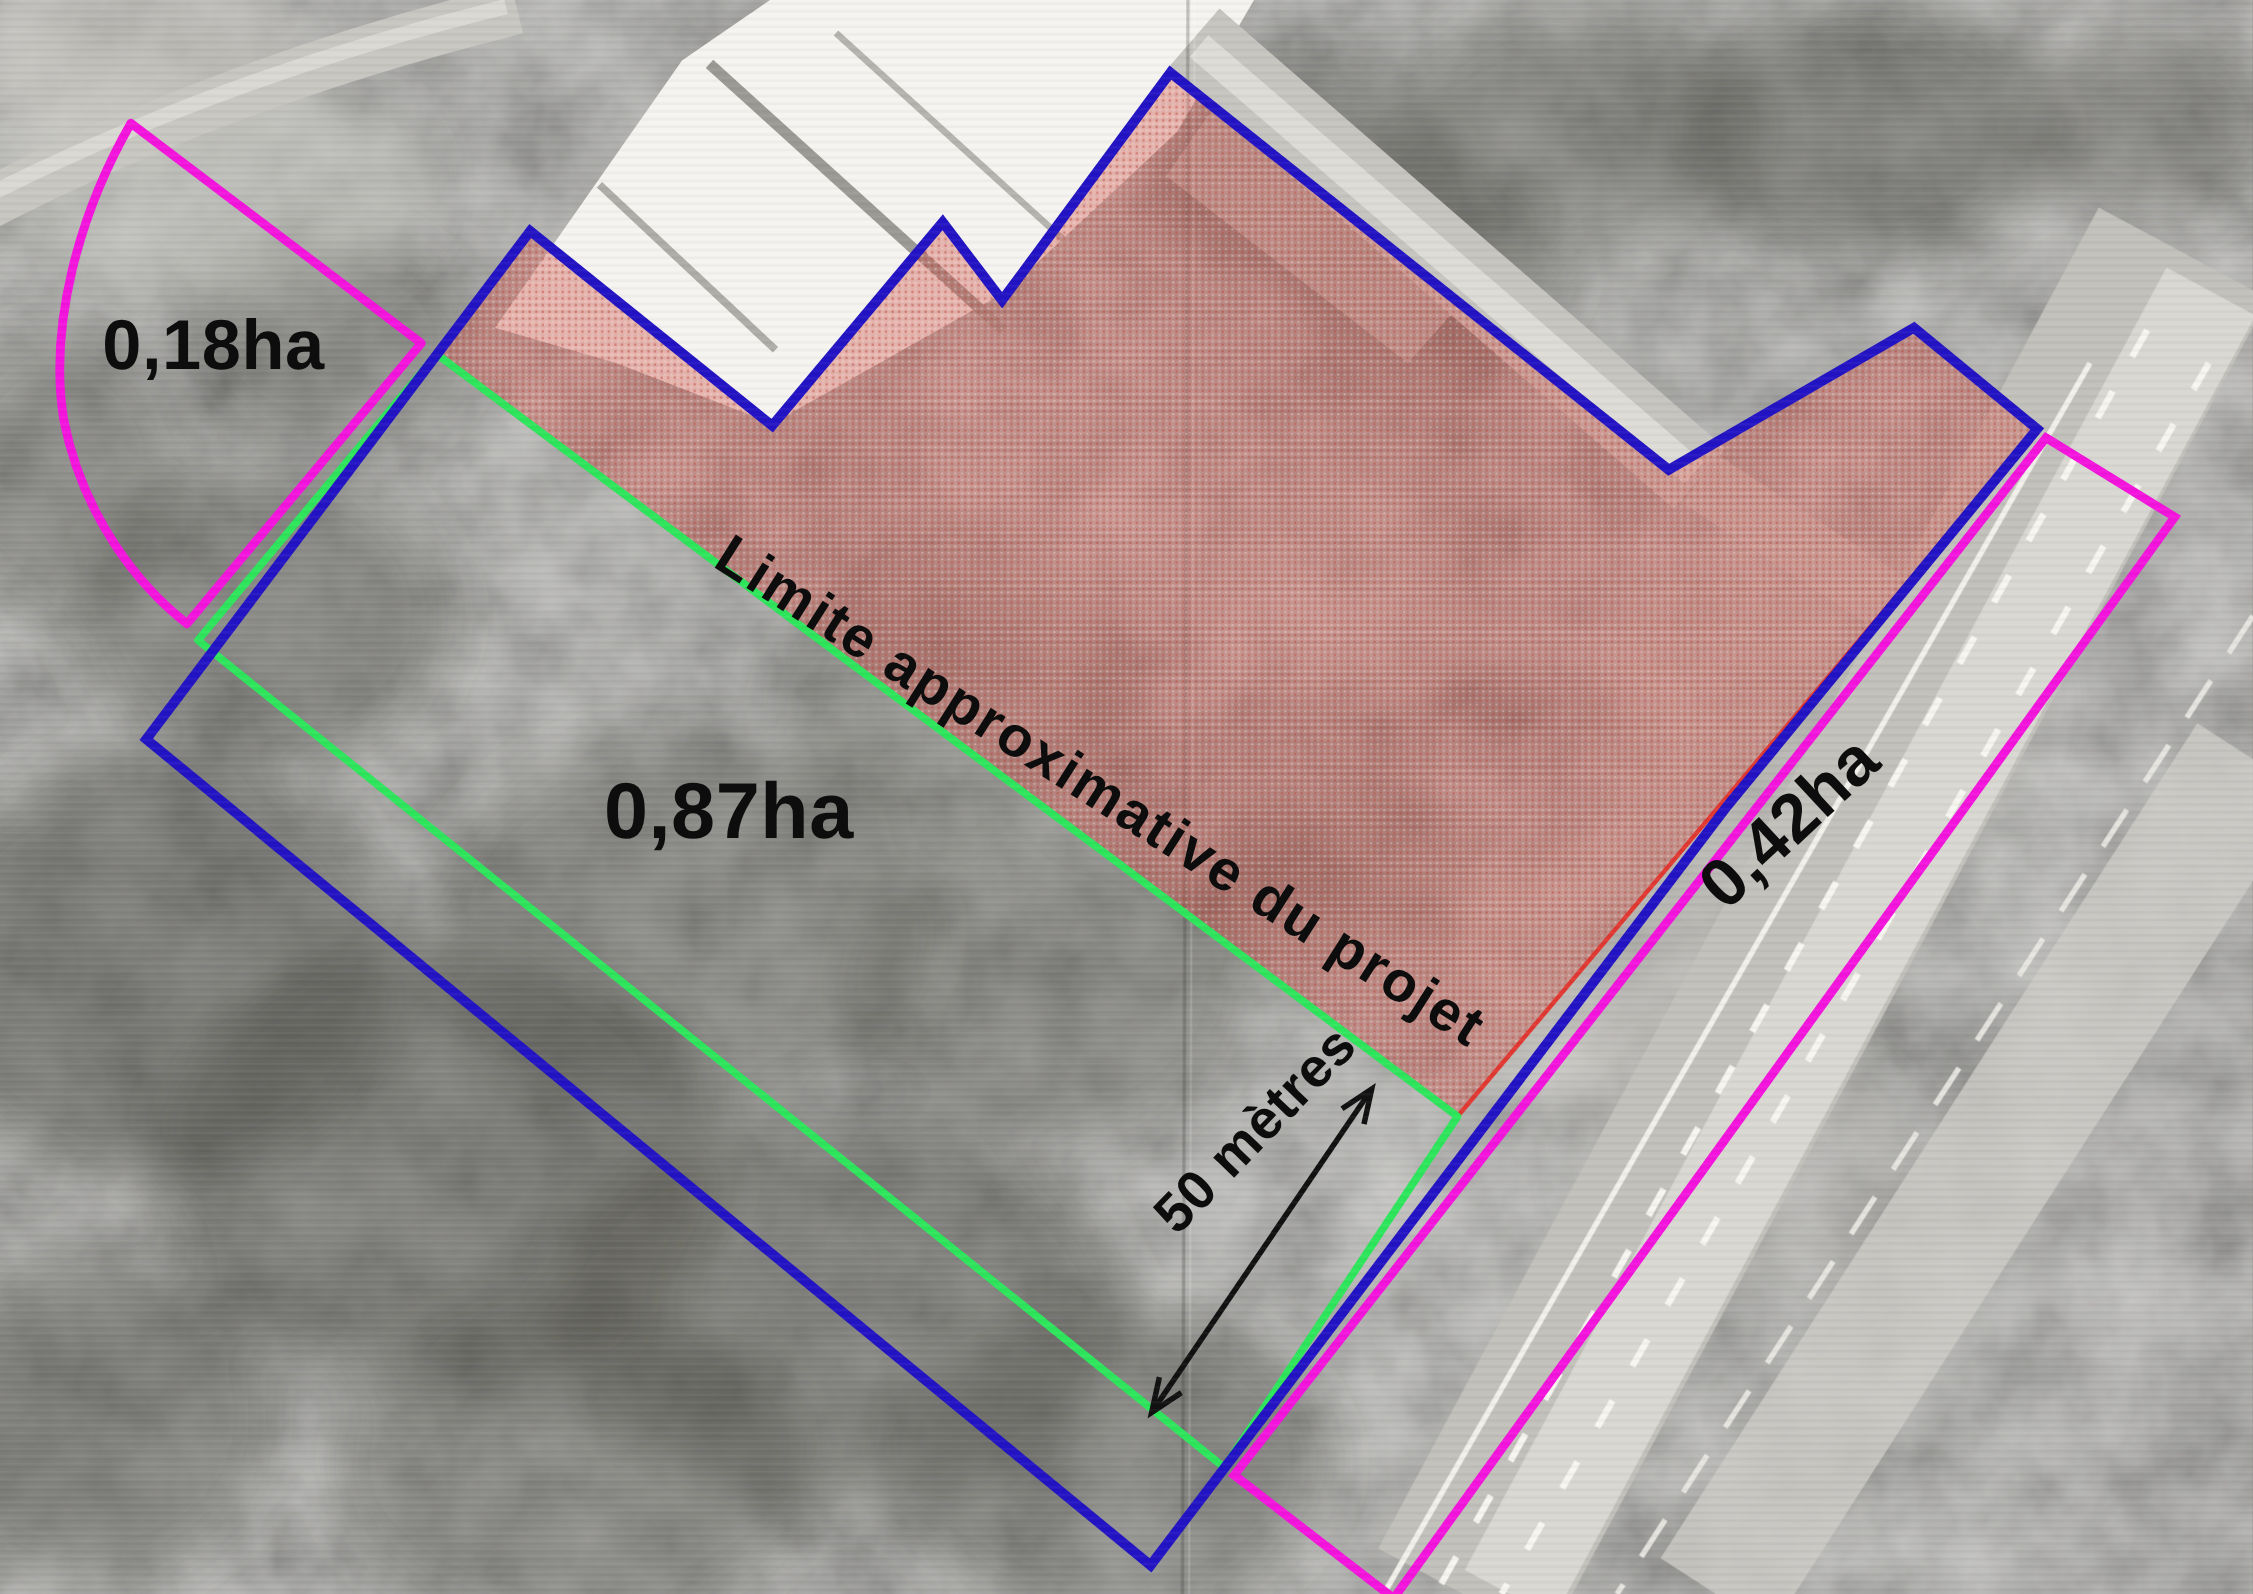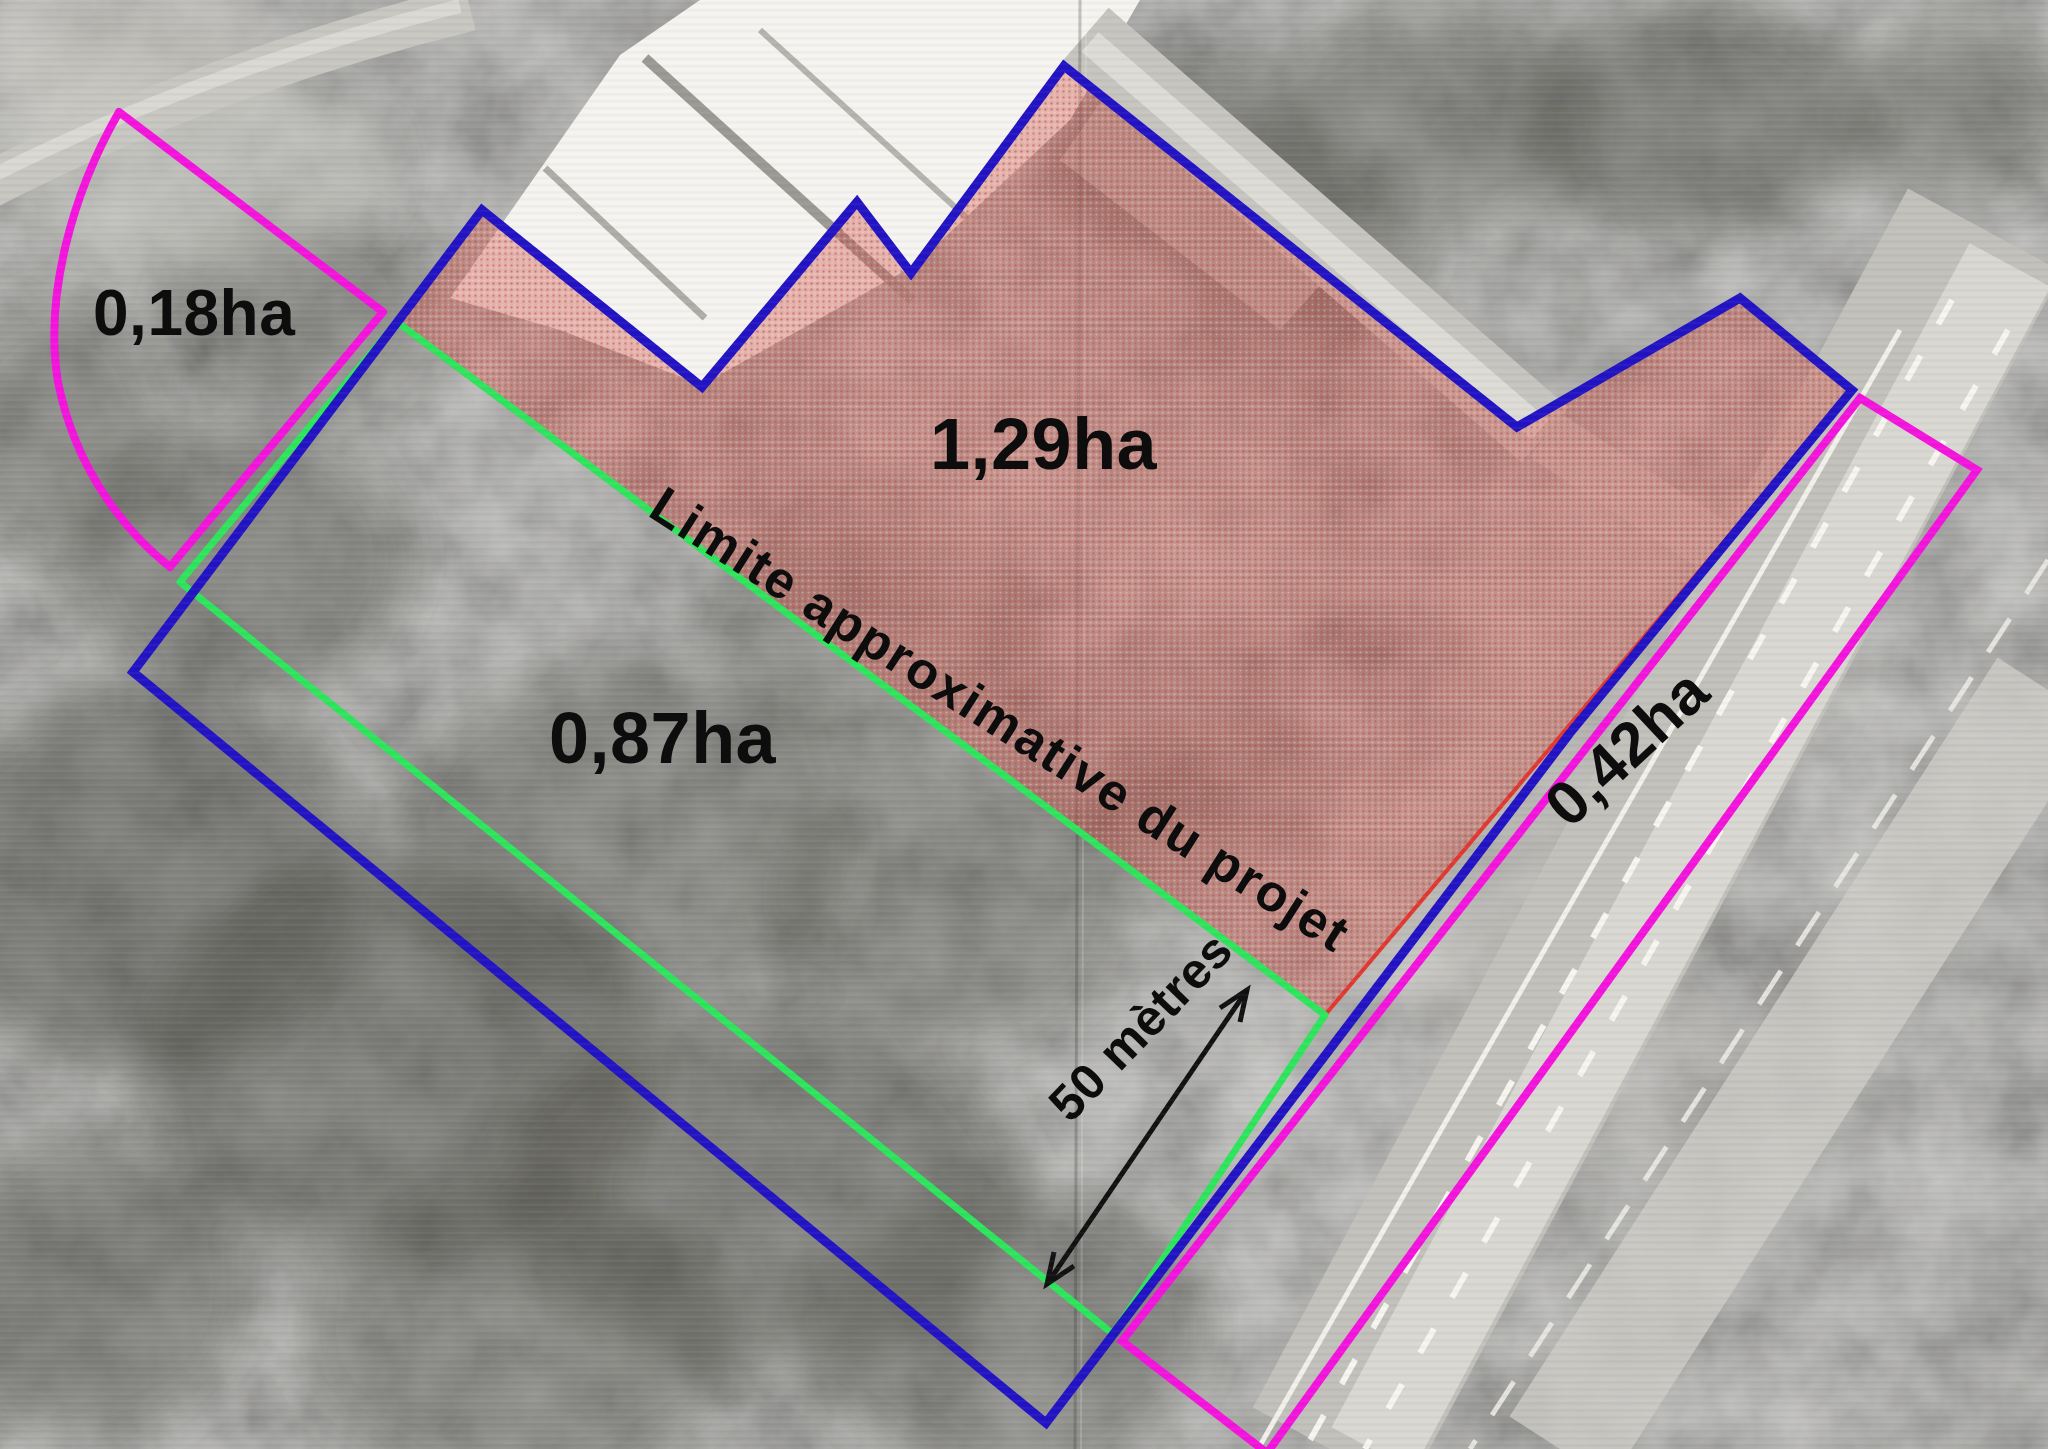--- a/index.html
+++ b/index.html
@@ -134,21 +134,20 @@
       <line x1="1047" y1="1284" x2="1247" y2="990"></line>
       <polyline points="1240,1022 1247,990 1220,1008"></polyline>
       <polyline points="1074,1266 1047,1284 1054,1252"></polyline>
     </g>
   </svg>
 
   <div id="scanlines"></div>
 
   <div class="map-label" id="label-018">0,18ha</div>
 
-  <div class="map-label" id="label-129">1,29ha</div>
 
   <div class="map-label" id="label-087">0,87ha</div>
 
   <div class="map-label" id="label-042">0,42ha</div>
 
   <div class="map-label" id="label-limite">Limite approximative du projet</div>
 
   <div class="map-label" id="label-50m">50 mètres</div>
 </div>
 

